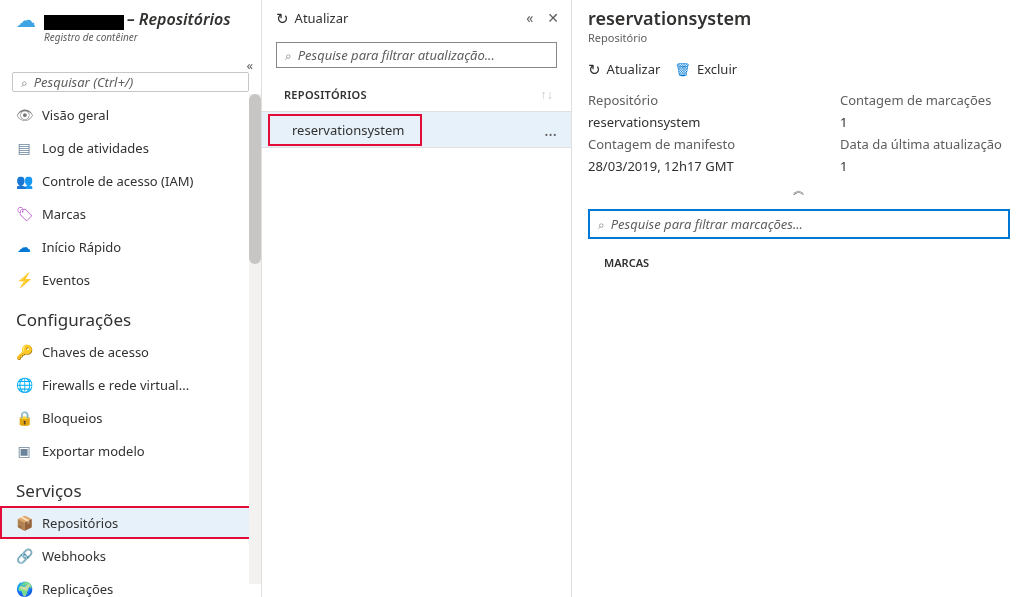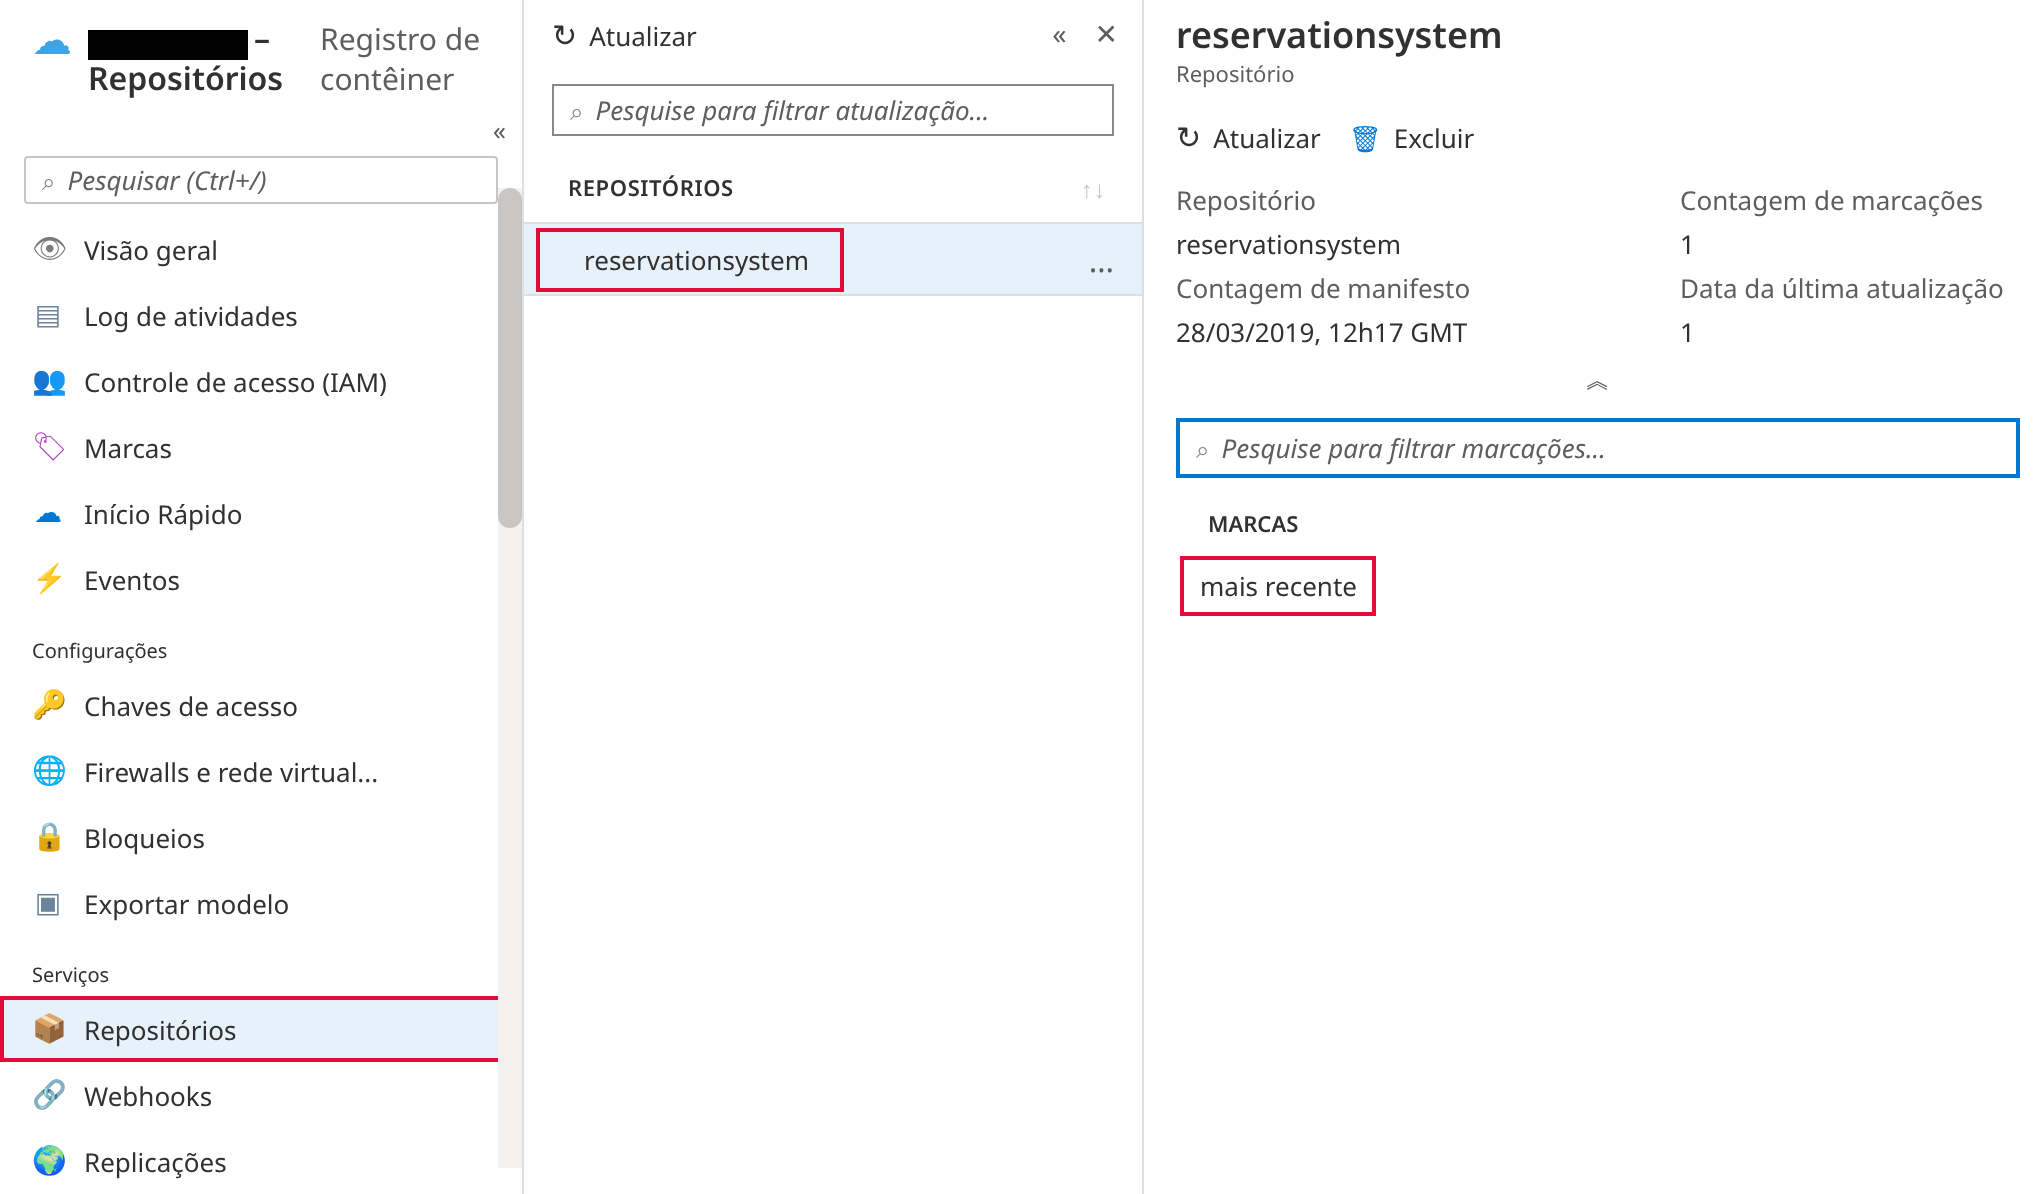--- a/index.html
+++ b/index.html
@@ -3,27 +3,27 @@
 <meta charset="utf-8">
 <style>
   * { box-sizing: border-box; }
   html, body { margin:0; padding:0; font-family:"Segoe UI",system-ui,-apple-system,sans-serif; font-size:13px; color:#323130; background:#fff; }
   .app { display:flex; width:1020px; height:597px; overflow:hidden; }
 
   
   .sidebar { position:relative; width:262px; min-width:262px; border-right:1px solid #e1dfdd; display:flex; flex-direction:column; padding-top:6px; }
   .side-header { padding:4px 10px 2px 16px; display:flex; align-items:flex-start; gap:8px; }
   .cloud-logo { color:#3ea4e3; font-size:20px; line-height:20px; }
-  .side-title-wrap { display:flex; flex-direction:row; }
+  .side-title-wrap { display:flex; flex-direction:column;font-style:italic; }
   .side-title { font-size:16px; font-weight:600; color:#323130; line-height:18px;}
   .side-title .black { background:#000; display:inline-block; width:80px; height:15px; vertical-align:text-bottom; margin-right:3px;}
-  .side-sub { font-size:15px; color:#605e5c; margin-top:0; }
+  .side-sub { font-size:10px; color:#605e5c; margin-top:0; }
   .side-collapse { position:absolute; top:56px; right:8px; color:#605e5c; font-size:13px; cursor:pointer; }
   .side-search { margin:26px 12px 6px 12px; border:1px solid #c8c6c4; border-radius:2px; height:26px; display:flex; align-items:center; padding:0 8px; color:#605e5c; gap:6px; font-style:italic; }
-  .nav-group-title { padding:12px 16px 4px 16px; font-size:10px; color:#323130; }
+  .nav-group-title { padding:12px 16px 4px 16px; font-size:17px; color:#323130; }
   .nav-item { display:flex; align-items:center; gap:10px; padding:7px 16px; cursor:pointer; color:#323130; }
   .nav-item.selected { background:#e6f1fa; outline:2px solid #e30b38; outline-offset:-2px; }
   .nav-icon { width:16px; text-align:center; color:#6b849c; font-size:14px; }
   .nav-icon.grey { color:#7a7a7a; filter:grayscale(100%); }
   .nav-icon.blue  { color:#0078d4; }
   .nav-icon.green { color:#107c10; }
   .nav-icon.yellow{ color:#ffb900; }
   .scroll-stub { position:absolute; right:0; top:94px; width:12px; height:490px; background:#f3f2f1;}
   .scroll-thumb { position:absolute; right:0; top:94px; width:12px; height:170px; background:#c8c6c4; border-radius:6px;}
 
@@ -185,15 +185,14 @@
       <div class="val">28/03/2019, 12h17 GMT</div>
       <div class="val">1</div>
     </div>
     <div class="collapse-up">︽</div>
 
     <div class="tag-search">
       <span class="search-ic">⌕</span>
       <span>Pesquise para filtrar marcações...</span>
     </div>
     <div class="tag-colhdr">MARCAS</div>
-    <div><span class="tag-row">mais recente</span></div>
   </div>
 </div>
 
 </body></html>

